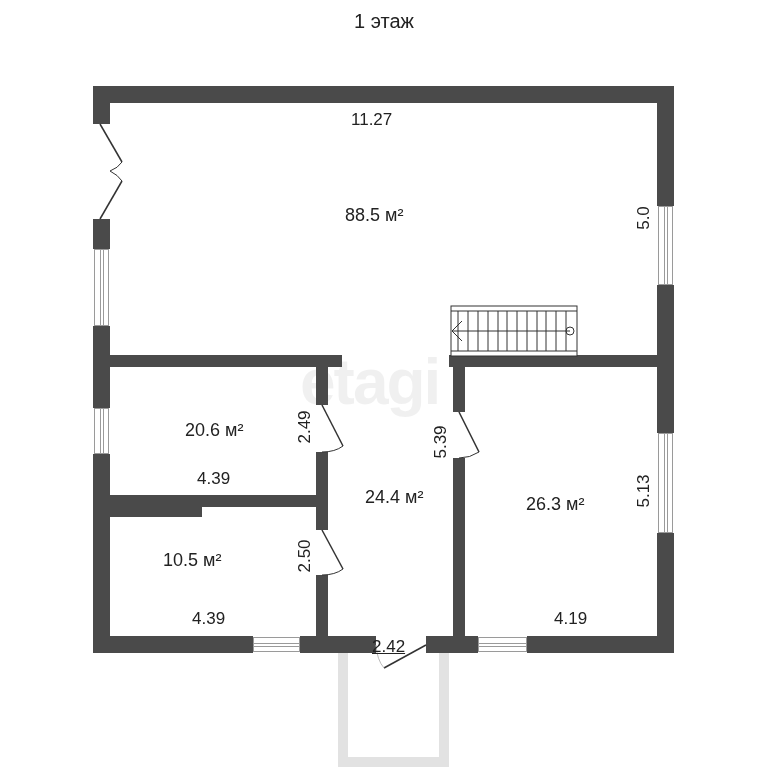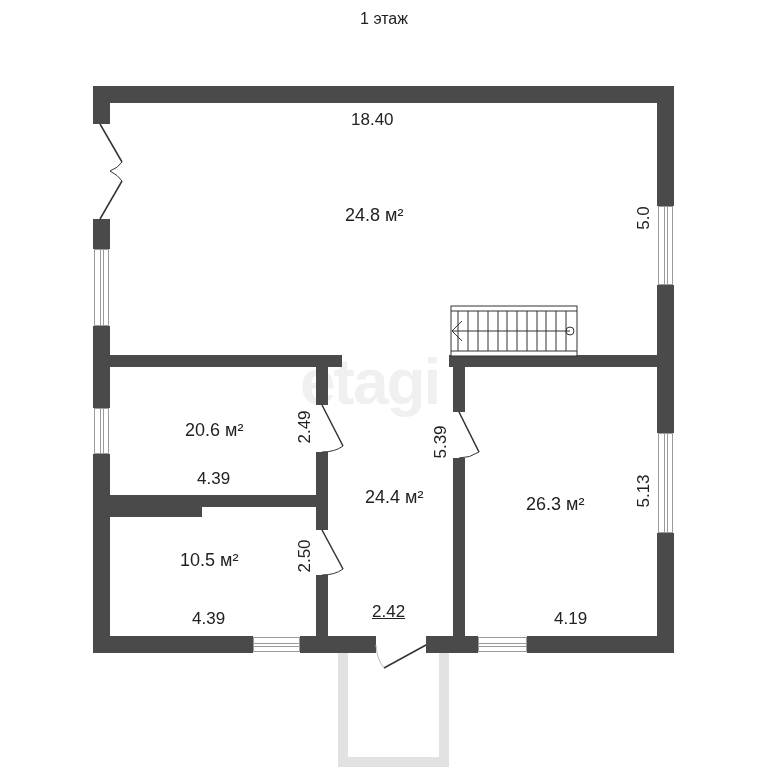--- a/index.html
+++ b/index.html
@@ -5,21 +5,21 @@
     html, body { margin: 0; padding: 0; }
     body {
       width: 768px; height: 768px;
       background: #ffffff;
       position: relative;
       overflow: hidden;
       font-family: "Liberation Sans", "DejaVu Sans", sans-serif;
     }
     .title {
       position: absolute; left: 0; width: 768px; top: 10px;
-      text-align: center; font-size: 16px; color: #222;
+      text-align: center; font-size: 20px; color: #222;
     }
     .wall { position: absolute; background: #4a4a4a; }
     .win {
       position: absolute; background: #fff;
       border: 1px solid #9a9a9a; box-sizing: border-box;
     }
     .win.v::after {
       content: ""; position: absolute; top: 0; bottom: 0; left: 50%;
       border-left: 1px solid #9a9a9a; border-right: 1px solid #9a9a9a; width: 2px; margin-left: -2px;
     }
@@ -127,32 +127,32 @@
       <polyline points="343,653 343,762 444,762 444,653"></polyline>
     </g>
     <rect x="348" y="653" width="91" height="104" fill="#fff"></rect>
 
     <g stroke="#333" stroke-width="1.5" fill="none">
       <line x1="426" y1="645" x2="384" y2="668"></line>
       <path d="M376 645 Q377 660 384 668" stroke="#bbb" stroke-width="1"></path>
     </g>
   </svg>
 
-  <div class="label" style="left:351px;top:110px;">18.40</div>
-  <div class="label area" style="left:345px;top:205px;">24.8 м²</div>
+  <div class="label" style="left:351px;top:110px;">11.27</div>
+  <div class="label area" style="left:345px;top:205px;">88.5 м²</div>
   <div class="label rot" style="left:632px;top:208px;">5.0</div>
 
   <div class="label area" style="left:185px;top:420px;">20.6 м²</div>
   <div class="label" style="left:197px;top:469px;">4.39</div>
   <div class="label rot" style="left:288px;top:417px;">2.49</div>
 
-  <div class="label area" style="left:180px;top:550px;">10.5 м²</div>
+  <div class="label area" style="left:163px;top:550px;">10.5 м²</div>
   <div class="label" style="left:192px;top:609px;">4.39</div>
   <div class="label rot" style="left:288px;top:546px;">2.50</div>
 
   <div class="label area" style="left:365px;top:487px;">24.4 м²</div>
-  <div class="label" style="left:372px;top:602px;text-decoration:underline;">2.42</div>
+  <div class="label" style="left:372px;top:637px;text-decoration:underline;">2.42</div>
   <div class="label rot" style="left:424px;top:432px;">5.39</div>
 
   <div class="label area" style="left:526px;top:494px;">26.3 м²</div>
   <div class="label" style="left:554px;top:609px;">4.19</div>
   <div class="label rot" style="left:627px;top:481px;">5.13</div>
 </div>
 
 </body></html>

